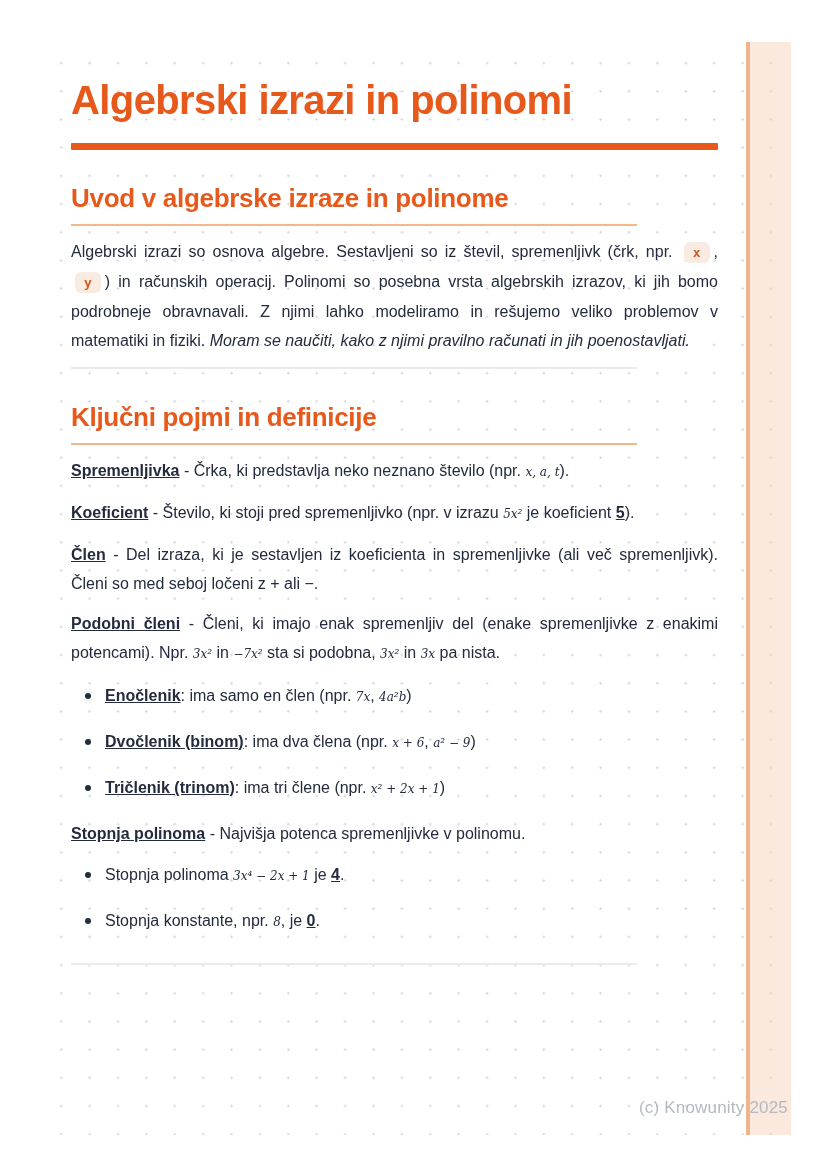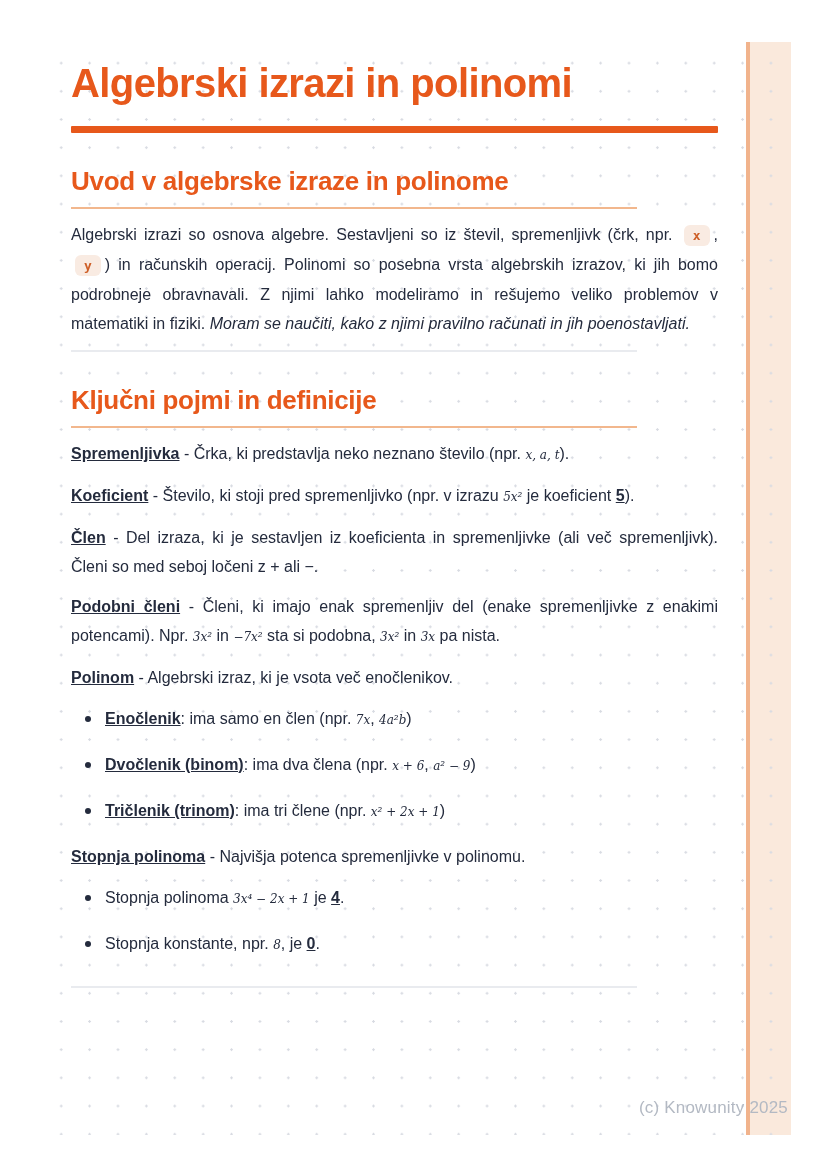--- a/index.html
+++ b/index.html
@@ -18,21 +18,21 @@
   body{font-family:"Liberation Sans",sans-serif;background:#fff;}
   .canvas{position:relative;width:828px;height:1171px;background:#fff;overflow:hidden;}
 
   
   .band{position:absolute;left:750px;top:42px;width:41px;height:1093px;background:var(--band);}
   .dots{position:absolute;left:40px;top:42px;width:750px;height:1093px;
         background-image:radial-gradient(circle,var(--dot) 1.2px,transparent 1.4px);
         background-size:28.4px 28.2px;background-position:7px 7px;}
   .stripe-line{position:absolute;left:746px;top:42px;width:4px;height:1093px;background:#F1B38C;}
 
-  .content{position:absolute;left:71px;top:61px;width:647px;}
+  .content{position:absolute;left:71px;top:78px;width:647px;}
 
   h1{margin:0;font-size:40px;line-height:44px;font-weight:800;letter-spacing:-0.6px;color:var(--accent);}
   .title-rule{height:7px;width:100%;background:var(--accent);margin-top:21px;border-radius:1px;}
 
   h2{margin:33px 0 0 0;font-size:26px;line-height:31px;font-weight:800;letter-spacing:-0.3px;
      color:var(--accent);width:566px;padding-bottom:10px;border-bottom:2px solid var(--accent-soft);}
 
   .para{margin:11px 0 0 0;font-size:16px;line-height:29px;color:var(--text);}
   .just{text-align:justify;}
 
@@ -69,21 +69,20 @@
     <p class="para just"><span class="seg-text">Algebrski izrazi so osnova algebre. Sestavljeni so iz števil, spremenljivk (črk, npr. </span><span class="seg-code">x</span><span class="seg-text">, </span><span class="seg-code">y</span><span class="seg-text">) in računskih operacij. Polinomi so posebna vrsta algebrskih izrazov, ki jih bomo podrobneje obravnavali. Z njimi lahko modeliramo in rešujemo veliko problemov v matematiki in fiziki. </span><span class="seg-italic">Moram se naučiti, kako z njimi pravilno računati in jih poenostavljati.</span></p>
 
     <hr class="divider">
 
     <h2>Ključni pojmi in definicije</h2>
 
     <p class="para just"><span class="seg-bold">Spremenljivka</span><span class="seg-text"> - Črka, ki predstavlja neko neznano število (npr. </span><span class="seg-math">x, a, t</span><span class="seg-text">).</span></p>
     <p class="para just"><span class="seg-bold">Koeficient</span><span class="seg-text"> - Število, ki stoji pred spremenljivko (npr. v izrazu </span><span class="seg-math">5x²</span><span class="seg-text"> je koeficient </span><span class="seg-bold">5</span><span class="seg-text">).</span></p>
     <p class="para just"><span class="seg-bold">Člen</span><span class="seg-text"> - Del izraza, ki je sestavljen iz koeficienta in spremenljivke (ali več spremenljivk). Členi so med seboj ločeni z + ali −.</span></p>
     <p class="para just"><span class="seg-bold">Podobni členi</span><span class="seg-text"> - Členi, ki imajo enak spremenljiv del (enake spremenljivke z enakimi potencami). Npr. </span><span class="seg-math">3x²</span><span class="seg-text"> in </span><span class="seg-math">−7x²</span><span class="seg-text"> sta si podobna, </span><span class="seg-math">3x²</span><span class="seg-text"> in </span><span class="seg-math">3x</span><span class="seg-text"> pa nista.</span></p>
-    <p class="para"><span class="seg-bold">Polinom</span><span class="seg-text"> - Algebrski izraz, ki je vsota več enočlenikov.</span></p>
 
     <ul class="bullets">
         <li><span class="seg-bold">Enočlenik</span><span class="seg-text">: ima samo en člen (npr. </span><span class="seg-math">7x</span><span class="seg-text">, </span><span class="seg-math">4a²b</span><span class="seg-text">)</span></li>
         <li><span class="seg-bold">Dvočlenik (binom)</span><span class="seg-text">: ima dva člena (npr. </span><span class="seg-math">x + 6</span><span class="seg-text">, </span><span class="seg-math">a² − 9</span><span class="seg-text">)</span></li>
         <li><span class="seg-bold">Tričlenik (trinom)</span><span class="seg-text">: ima tri člene (npr. </span><span class="seg-math">x² + 2x + 1</span><span class="seg-text">)</span></li>
       </ul>
 
     <p class="para"><span class="seg-bold">Stopnja polinoma</span><span class="seg-text"> - Najvišja potenca spremenljivke v polinomu.</span></p>
 
     <ul class="bullets">

